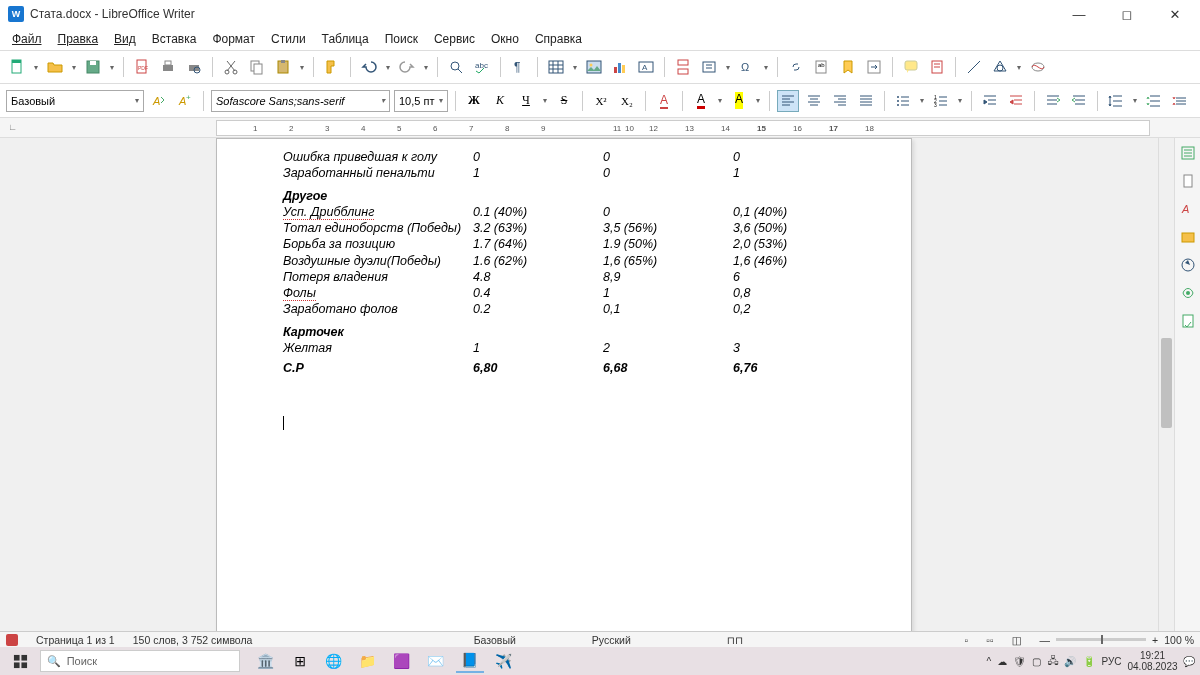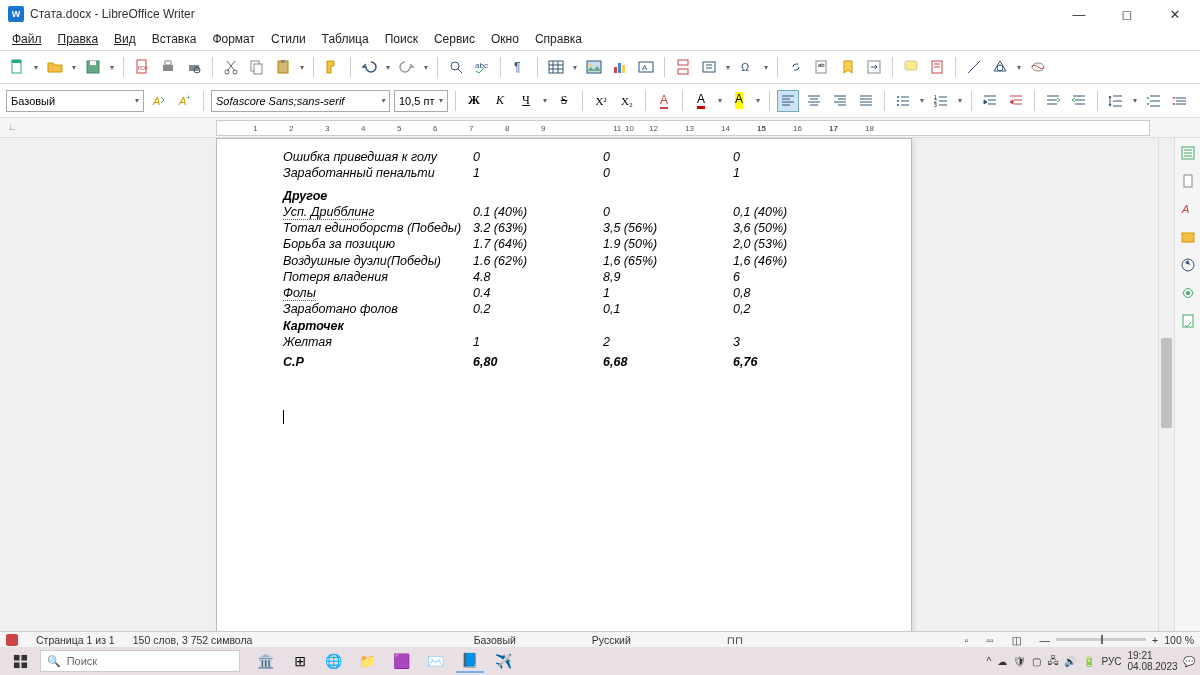--- a/index.html
+++ b/index.html
@@ -46,21 +46,21 @@
 .status2 .flex { flex:1;}
 .status2 .zoom { display:flex; align-items:center; gap:6px;}
 .zoom-line { width:90px; height:3px; background:#ccc; position:relative;}
 .zoom-line::after { content:""; position:absolute; left:50%; top:-3px; width:2px; height:9px; background:#666;}
 .taskbar { position:absolute; left:0; right:0; bottom:0; height:28px; background:#e8e0e4; display:flex; align-items:center; padding:0 4px; gap:4px;}
 .win-start { width:32px; height:24px; display:flex; align-items:center; justify-content:center; font-size:14px;}
 .search-box { width:200px; height:22px; background:#fff; border:1px solid #ccc; display:flex; align-items:center; padding:0 6px; gap:6px; font-size:11px; color:#666;}
 .task-icons { display:flex; gap:6px; margin-left:8px;}
 .task-icons .ti { width:28px; height:24px; display:flex; align-items:center; justify-content:center; font-size:14px;}
 .tray { margin-left:auto; display:flex; align-items:center; gap:6px; font-size:10px; color:#333;}
-.tray .clock { line-height:1.1;}
+.tray .clock { text-align:center; line-height:1.1;}
 .underline-dotted { border-bottom:1px dotted #c33;}
 .status-icon { width:12px; height:12px; background:#c44; border-radius:2px; display:inline-block;}
 </style>
 </head>
 <body>
 
 <div class="titlebar">
   <div class="app-icon">W</div>
   <div class="title">Стата.docx - LibreOffice Writer</div>
   <div class="win-controls">
@@ -498,21 +498,21 @@
           <div class="c2">0.4</div>
           <div class="c3">1</div>
           <div class="c4">0,8</div>
         </div>
         <div class="row">
           <div class="c1 ">Заработано фолов</div>
           <div class="c2">0.2</div>
           <div class="c3">0,1</div>
           <div class="c4">0,2</div>
         </div>
-        <div class="bold" style="">Карточек</div>
+        <div class="bold" style="margin-top: 6px;">Карточек</div>
         <div class="row">
           <div class="c1 ">Желтая</div>
           <div class="c2">1</div>
           <div class="c3">2</div>
           <div class="c4">3</div>
         </div>
         <div class="row bold" style="margin-top: 4px;">
           <div class="c1">С.Р</div>
           <div class="c2">6,80</div>
           <div class="c3">6,68</div>

